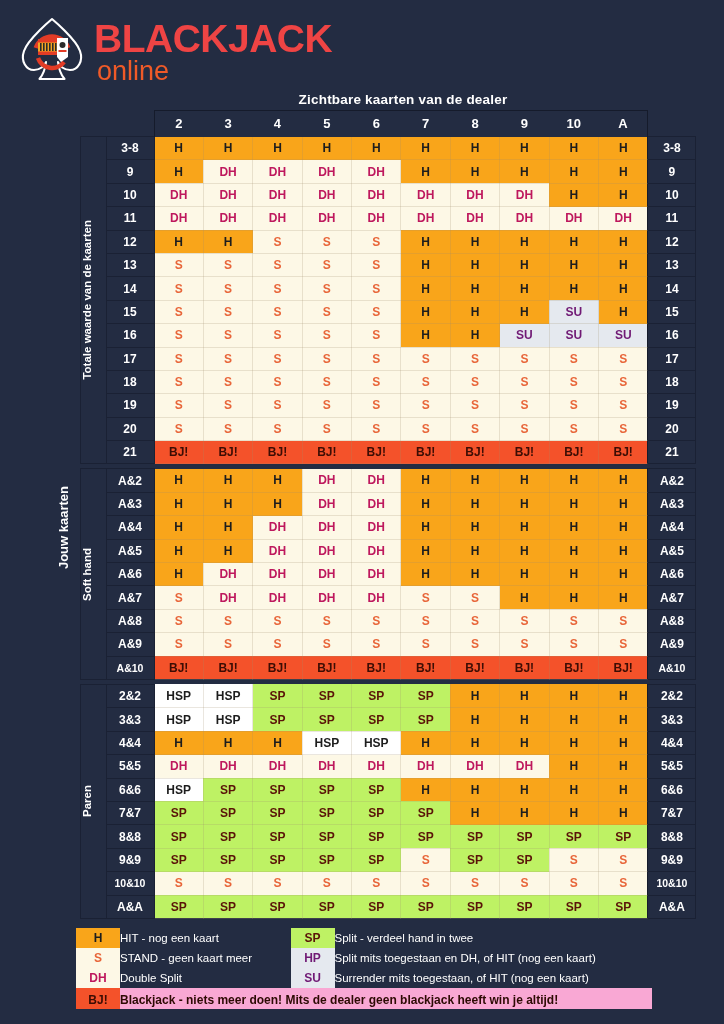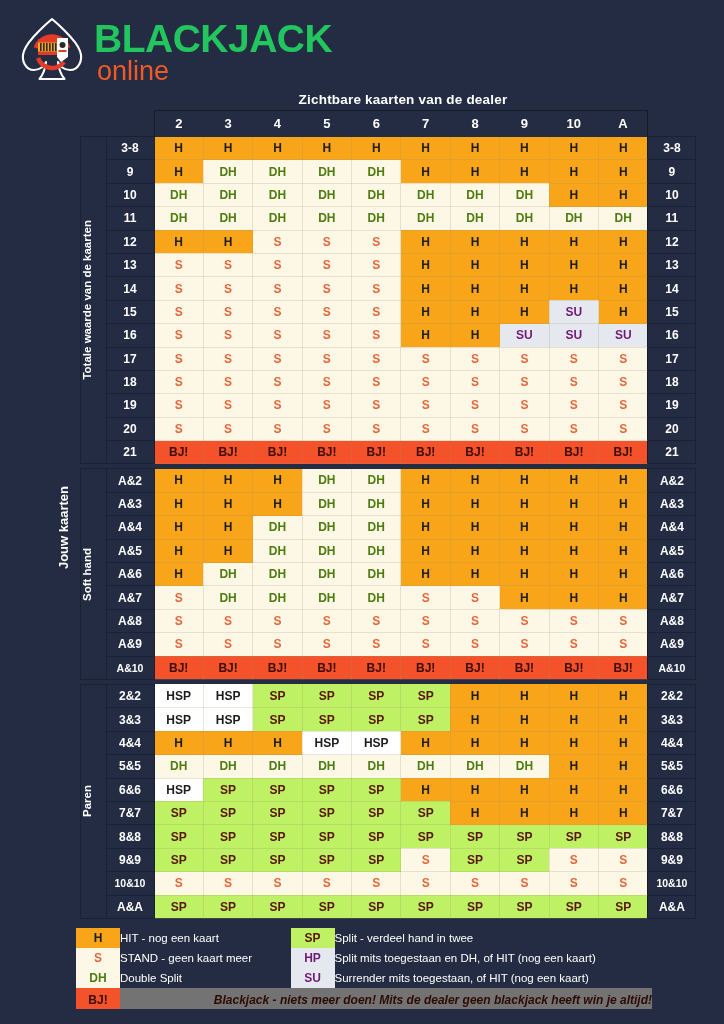--- a/index.html
+++ b/index.html
@@ -10,21 +10,21 @@
     font-family: "Liberation Sans", sans-serif;
     overflow: hidden;
   }
   .page { position: relative; width: 724px; height: 1024px; background: #232c42; }
 
   
   .brand { position: absolute; left: 14px; top: 12px; display: flex; align-items: center; }
   .spade-wrap { width: 76px; height: 76px; position: relative; }
   .brand-text { margin-left: 4px; margin-top: 2px; }
   .brand-title {
-    font-size: 39px; font-weight: bold; color: #22c55e;
+    font-size: 39px; font-weight: bold; color: #ef4444;
     letter-spacing: -0.5px; line-height: 42px;
     font-family: "Liberation Sans", sans-serif;
   }
   .brand-sub {
     font-size: 27px; color: #f05a28; line-height: 26px;
     margin-left: 3px; margin-top: -2px;
     font-family: "Liberation Sans", sans-serif;
   }
 
   
@@ -71,21 +71,21 @@
 
   .cell {
     width: 49.4px; height: 23.4px; text-align: center; vertical-align: middle;
     font-size: 12px; font-weight: bold;
     border-right: 1px solid rgba(160,140,110,0.22);
     border-bottom: 1px solid rgba(160,140,110,0.22);
   }
   
   .a-H   { background: #f9a51a; color: #1d1d1d; }
   .a-S   { background: #fdf8e6; color: #e8663a; }
-  .a-DH  { background: #fdf8e6; color: #4d7c0f; margin-top: 8px; }
+  .a-DH  { background: #fdf8e6; color: #be185d; margin-top: 8px; }
   .a-SU  { background: #e5e9ef; color: #701a75; }
   .a-SP  { background: #bef264; color: #5a1408; }
   .a-HSP { background: #ffffff; color: #1d1d1d; }
   .a-BJ  { background: #f4522a; color: #3c0d04; }
 
   .sectiongap td { height: 5px; background: #232c42; border: none; padding: 0; }
 
   
   .frame-top    { border-top: 1px solid #151b2b; }
   .frame-left   { border-left: 1px solid #151b2b; }
@@ -103,22 +103,22 @@
     color: #ffffff; font-size: 11.5px; padding-left: 7px; vertical-align: middle;
     height: 20px; white-space: nowrap;
   }
   .lg-spacer { width: 10px; }
   .bj-row td { padding-top: 3px; }
   .bj-key {
     width: 44px; height: 21px; background: #f4522a; color: #3c0d04;
     font-size: 12px; font-weight: bold; text-align: center; vertical-align: middle;
   }
   .bj-txt {
-    background: #737373; color: #2d0a03; font-size: 12px; font-weight: bold;
-    text-align: right; vertical-align: middle; height: 21px; font-style: italic;
+    background: #f9a8d4; color: #2d0a03; font-size: 12px; font-weight: bold;
+    text-align: left; vertical-align: middle; height: 21px;
   }
 </style>
 </head>
 <body>
 
 <div class="page">
 
   <div class="brand">
     <div class="spade-wrap">
       <svg width="76" height="76" viewBox="0 0 76 76" aria-hidden="true">

